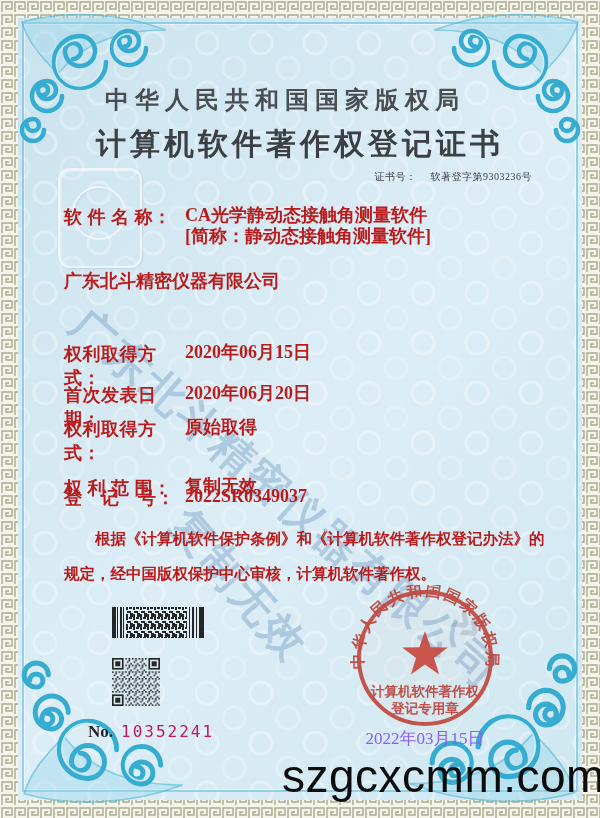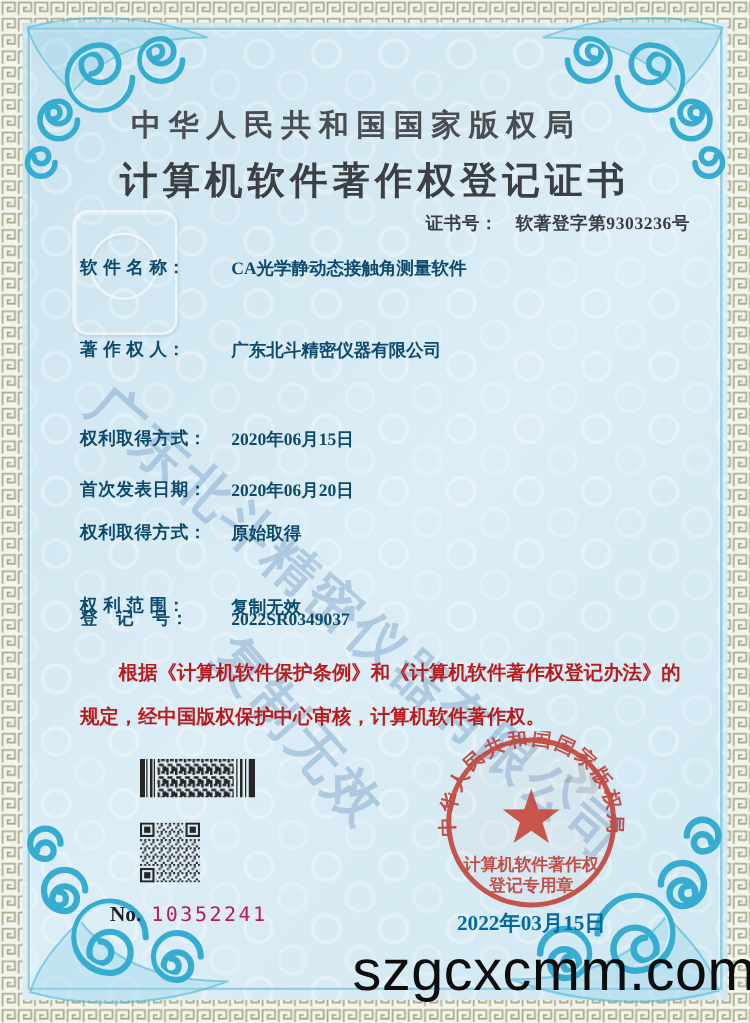--- a/index.html
+++ b/index.html
@@ -44,36 +44,36 @@
   .wm-chevron{left:476px;top:590px;font-size:52px;color:rgba(125,140,155,.30);transform:rotate(42deg);font-family:"DejaVu Sans",sans-serif;}
   .authority{
     left:0;right:30px;top:84px;text-align:center;
     font-size:24px;font-weight:bold;letter-spacing:6px;color:#4a4e53;
   }
   .cert-title{
     left:0;right:0;top:124px;text-align:center;
     font-size:30px;font-weight:bold;letter-spacing:4px;color:#3c4045;
   }
   .cert-no{
-    right:48px;top:170px;font-size:14px;font-weight:bold;color:#3a3e44;letter-spacing:.5px;
+    right:68px;top:170px;font-size:10px;font-weight:normal;color:#3a3e44;letter-spacing:.5px;
   }
   .cert-no .val{margin-left:14px;}
-  .field{left:64px;font-size:14px;font-weight:bold;color:#0c4a6e;}
+  .field{left:64px;font-size:18px;font-weight:bold;color:#b91c1c;}
   .field .lbl{display:inline-block;width:121px;vertical-align:top;letter-spacing:.5px;}
   .field .vals{display:inline-block;vertical-align:top;}
   .field .vals span{display:block;line-height:21px;}
   .statement{left:64px;top:521px;width:486px;font-size:15.5px;font-weight:bold;color:#b91c1c;margin:0;}
   .statement span{display:block;line-height:35px;}
   .statement .l1{text-indent:31px;}
   .serial{left:88px;top:722px;font-size:17px;color:#1e2228;font-weight:bold;}
   .serial .num{
     color:#be185d;font-family:"DejaVu Sans Mono",monospace;font-size:16px;
     letter-spacing:2px;font-weight:normal;margin-left:8px;
   }
-  .issue-date{left:350px;top:727px;width:150px;text-align:center;font-size:17px;font-weight:bold;color:#0369a1;}
+  .issue-date{left:350px;top:727px;width:150px;text-align:center;font-size:17px;font-weight:normal;color:#8b5cf6;}
   .url-overlay{
     left:282px;top:753px;font-size:46px;line-height:1;color:#0d0d0d;
     font-family:"Liberation Sans","DejaVu Sans",sans-serif;white-space:nowrap;letter-spacing:.5px;
   }
   svg{display:block;}
 </style>
 </head>
 <body>
 
 <div class="abs rings"></div>
@@ -122,24 +122,25 @@
 
 <div class="abs authority">中华人民共和国国家版权局</div>
 <div class="abs cert-title">计算机软件著作权登记证书</div>
 <div class="abs cert-no">
   <span>证书号：</span><span class="val">软著登字第9303236号</span>
 </div>
 
 <div class="abs field" style="top:205px">
   <span class="lbl">软 件 名 称：</span><div class="vals">
     <span>CA光学静动态接触角测量软件</span>
+    <span>[简称：静动态接触角测量软件]</span>
   </div>
 </div>
 <div class="abs field" style="top:271px">
-  <span class="lbl">著 作 权 人：</span><div class="vals"><span>广东北斗精密仪器有限公司</span></div>
+  <div class="vals"><span>广东北斗精密仪器有限公司</span></div>
 </div>
 <div class="abs field" style="top:342px">
   <span class="lbl">权利取得方式：</span><div class="vals"><span>2020年06月15日</span></div>
 </div>
 <div class="abs field" style="top:383px">
   <span class="lbl">首次发表日期：</span><div class="vals"><span>2020年06月20日</span></div>
 </div>
 <div class="abs field" style="top:417px">
   <span class="lbl">权利取得方式：</span><div class="vals"><span>原始取得</span></div>
 </div>

